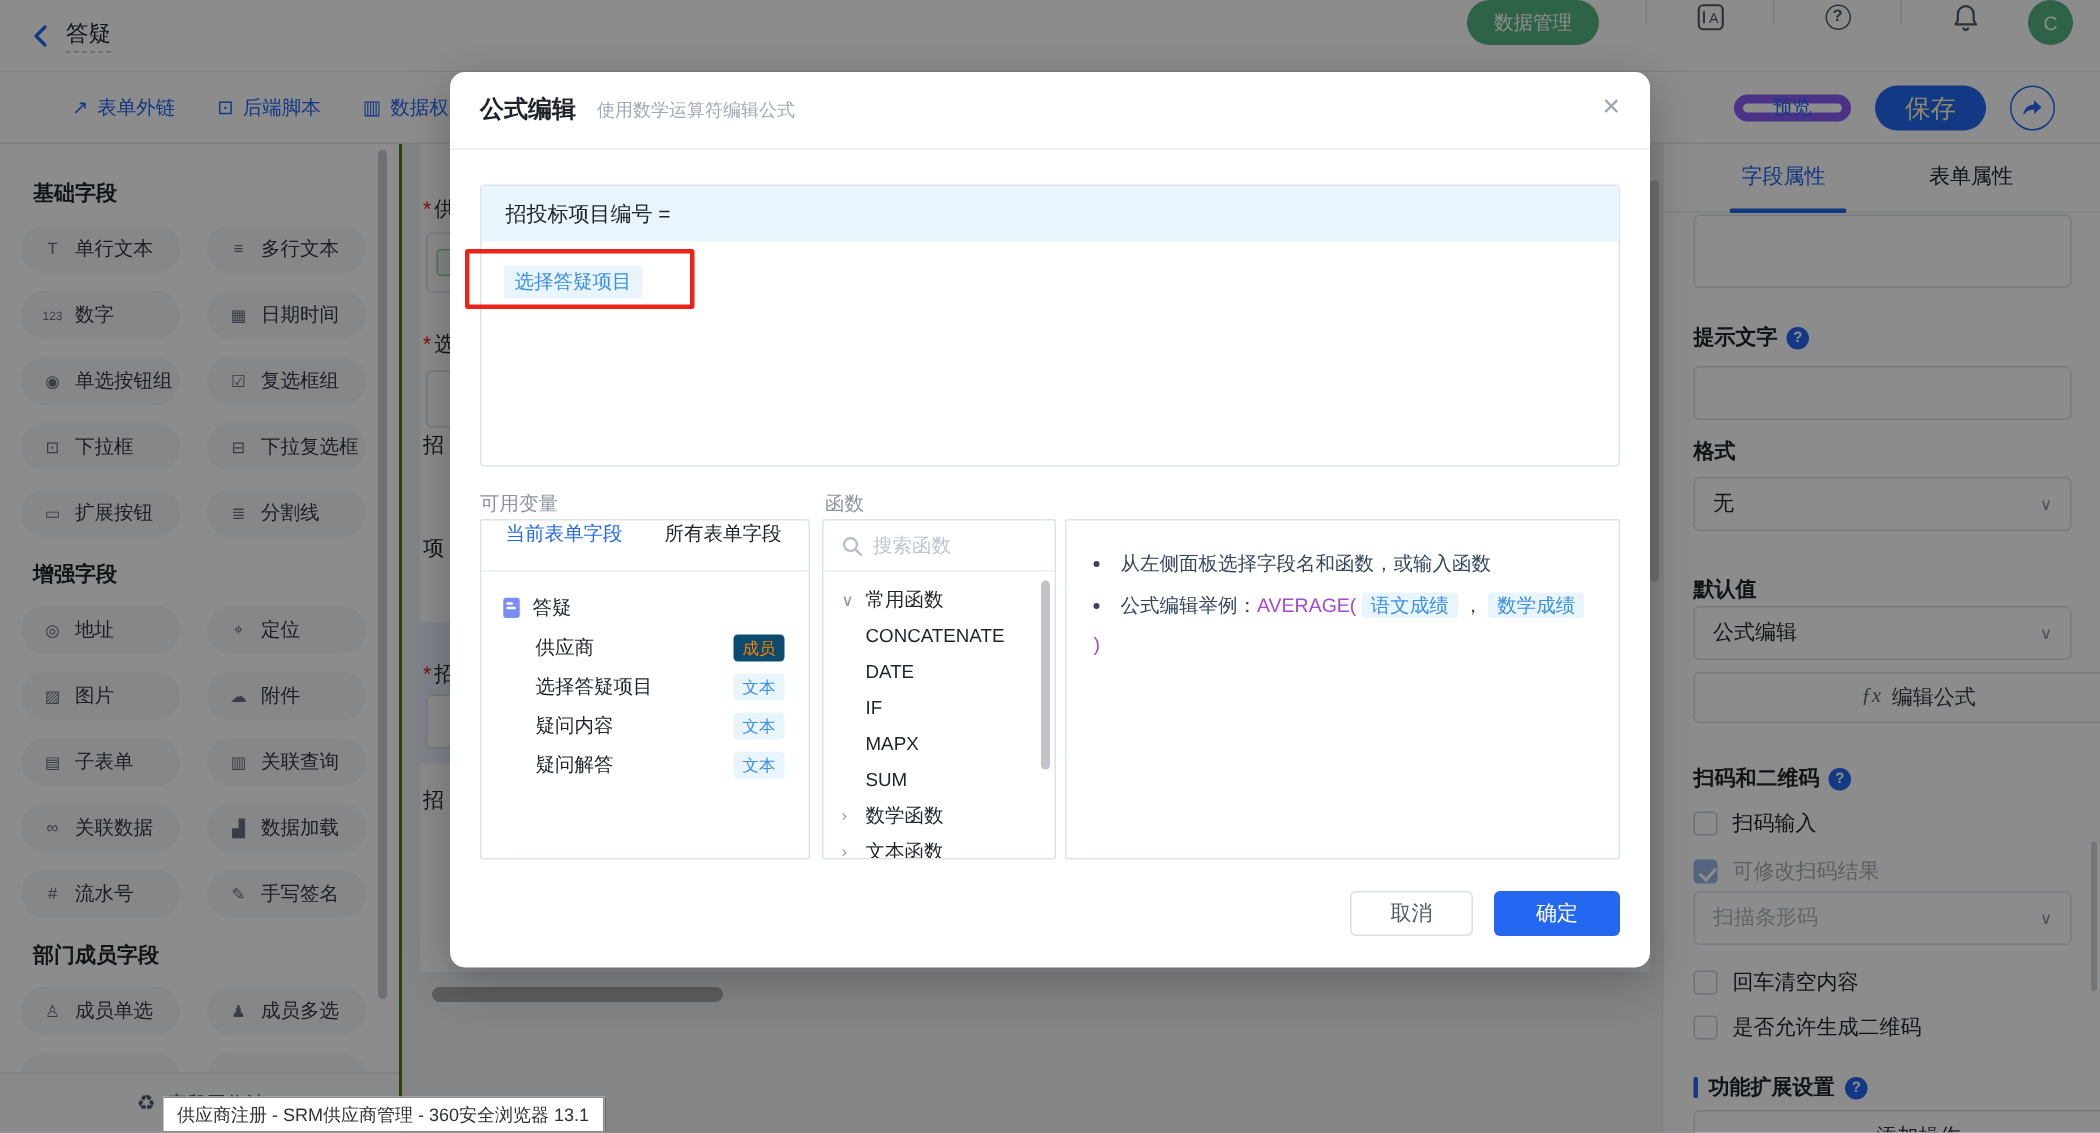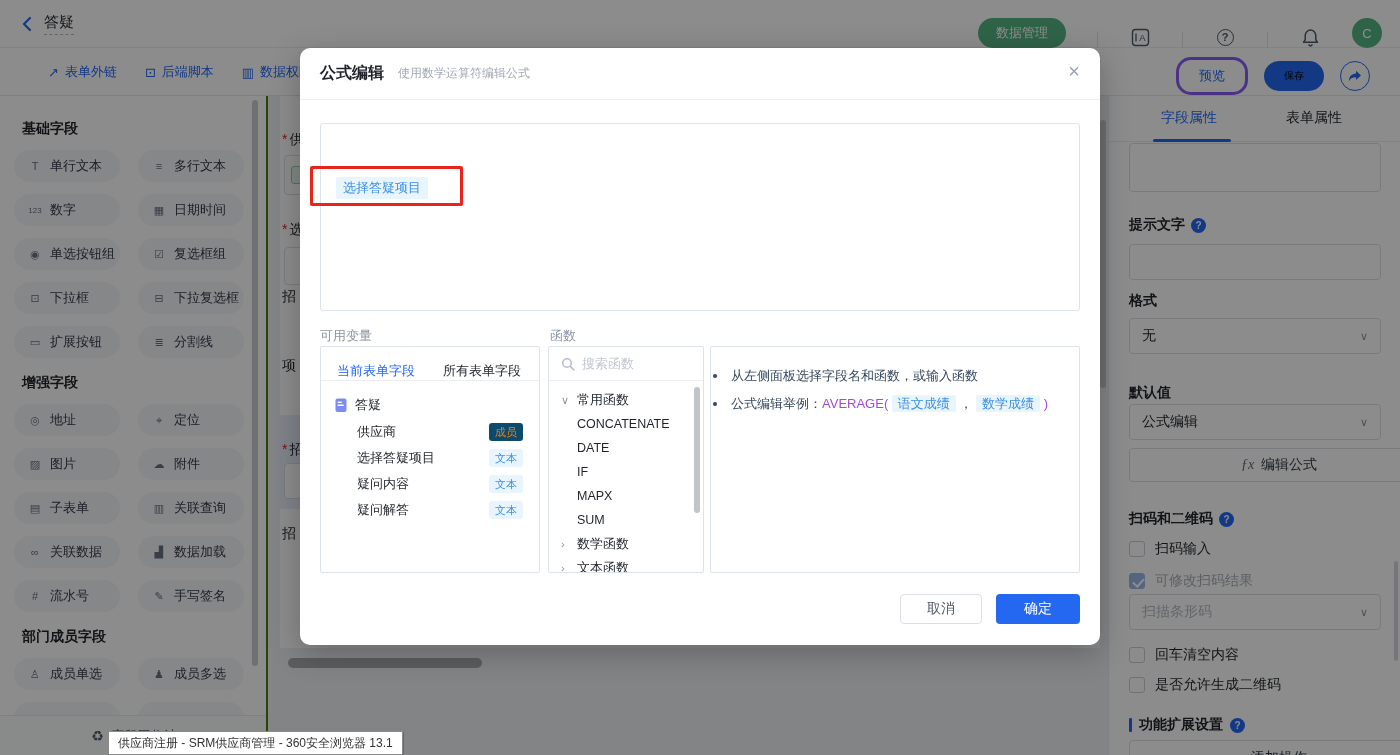--- a/index.html
+++ b/index.html
@@ -6,34 +6,34 @@
   body{font-family:"Liberation Sans","DejaVu Sans",sans-serif;background:#555}
   .screen{position:relative;width:1400px;height:755px;overflow:hidden;background:#eef0f4;font-family:"Liberation Sans","DejaVu Sans",sans-serif}
   
   .topbar{position:absolute;left:0;top:0;width:1400px;height:48px;background:#fff;border-bottom:1px solid #ebedf0;display:flex;align-items:center}
   .tb-left{display:flex;align-items:center;gap:12px;padding-left:22px;width:420px}
   .back{display:flex;align-items:center;cursor:pointer}
   .app-title{font-size:15px;color:#1f2329;font-weight:500;border-bottom:1px dashed #b4b8bf;padding-bottom:2px}
   .tb-tabs{position:absolute;left:50%;transform:translateX(-50%);display:flex;gap:68px}
   .tb-tab{font-size:15px;color:#1f2329;cursor:pointer}
   .tb-tab.active{color:#2468f2}
-  .tb-right{position:absolute;right:18px;top:0;height:48px;display:flex;align-items:flex-end;gap:31px}
+  .tb-right{position:absolute;right:18px;top:0;height:48px;display:flex;align-items:flex-start;gap:31px}
   .pill-green{height:30px;padding:0 18px;border-radius:15px;background:#56b483;color:#fff;font-size:13px;display:flex;align-items:center;cursor:pointer}
   .vsep{width:1px;height:16px;background:#e1e4e8}
   .tb-icon{width:22px;height:22px;display:flex;align-items:center;justify-content:center;cursor:pointer}
   .help-circ{width:17px;height:17px;border:1.4px solid #4e5969;border-radius:50%;color:#4e5969;font-size:11px;display:flex;align-items:center;justify-content:center;font-weight:700}
   .avatar{width:30px;height:30px;border-radius:50%;background:#56b483;color:#fff;font-size:13px;display:flex;align-items:center;justify-content:center;cursor:pointer}
   
   .toolbar{position:absolute;left:0;top:48px;width:1400px;height:48px;background:#fff;border-bottom:1px solid #e6e8eb}
   .tb-links{position:absolute;left:48px;top:0;height:48px;display:flex;gap:28px;align-items:center}
   .tb-link{display:flex;align-items:center;gap:6px;font-size:13px;color:#2468f2;cursor:pointer;white-space:nowrap}
   .tb-link .g{font-size:13px}
   .tb-actions{position:absolute;right:30px;top:9px;display:flex;gap:16px;align-items:center}
-  .btn-outline{height:38px;padding:0 20px;border:3px solid #8b5cf6;color:#2468f2;background:#fff;border-radius:15px;font-size:13px;display:flex;align-items:center;cursor:pointer}
-  .btn-solid{height:30px;padding:0 20px;border-radius:15px;background:#2468f2;color:#000000;font-size:10px;display:flex;align-items:center;cursor:pointer}
+  .btn-outline{height:18px;padding:0 20px;border:6px solid #8b5cf6;color:#2468f2;background:#fff;border-radius:15px;font-size:13px;display:flex;align-items:center;cursor:pointer}
+  .btn-solid{height:30px;padding:0 20px;border-radius:15px;background:#2468f2;color:#fef9c3;font-size:17px;display:flex;align-items:center;cursor:pointer}
   .btn-share{width:30px;height:30px;border:1px solid #2468f2;border-radius:50%;display:flex;align-items:center;justify-content:center;cursor:pointer;background:#fff}
   
   .sidebar{position:absolute;left:0;top:96px;width:268px;height:659px;background:#fff;border-right:2px solid #4d7c0f;overflow:hidden}
   .sb-inner{padding:16px 14px 0 12px}
   .sec-title{font-size:14px;font-weight:700;color:#1f2329;margin:8px 0 12px 10px}
   .grid{display:flex;flex-wrap:wrap;gap:12px 18px;margin:0 0 16px 2px}
   .pill{width:106px;height:32px;background:#f4f6f9;border-radius:16px;display:flex;align-items:center;gap:6px;padding-left:12px;font-size:13px;color:#333a47;cursor:grab;white-space:nowrap}
   .pill .g{width:18px;text-align:center;font-size:11px;color:#697081;flex:none}
   .sb-scroll{position:absolute;right:8px;top:4px;width:6px;height:566px;border-radius:3px;background:#c9ccd2}
   .sb-footer{position:absolute;left:0;bottom:0;width:268px;height:40px;background:#fafbfc;border-top:1px solid #e8eaee;display:flex;align-items:center;justify-content:center;gap:8px;font-size:13px;color:#4e5969;cursor:pointer}
@@ -75,38 +75,38 @@
   .modal{position:absolute;left:300px;top:48px;width:800px;height:597px;background:#fff;border-radius:10px;z-index:20;box-shadow:0 8px 30px rgba(0,0,0,.25)}
   .m-head{position:relative;height:52px;border-bottom:1px solid #ebedf0;display:flex;align-items:center;padding:0 20px;gap:14px}
   .m-title{font-size:16px;font-weight:700;color:#1f2329}
   .m-sub{font-size:12px;color:#a1a8b3}
   .m-close{position:absolute;right:20px;top:13px;font-size:20px;color:#9aa2ad;cursor:pointer;line-height:1}
   .f-box{position:absolute;left:20px;top:75px;width:760px;height:188px;border:1px solid #dde3ea;border-radius:3px;overflow:hidden}
   .f-strip{height:37px;background:#e9f5fd;display:flex;align-items:center;padding:0 16px;font-size:14px;color:#1f2329}
   .f-chip{position:absolute;left:15px;top:53px;height:22px;display:flex;align-items:center;padding:0 7px;background:#e9f5fd;color:#3a8ee6;font-size:13px;border-radius:2px;cursor:pointer}
   .p-label{position:absolute;top:279px;font-size:13px;color:#8c93a0}
   .panel{position:absolute;top:298px;height:227px;border:1px solid #dde3ea;border-radius:2px;background:#fff;overflow:hidden}
-  .v-tabs{height:34px;border-bottom:1px solid #ebedf0;display:flex;align-items:flex-end;gap:28px;padding:0 16px;font-size:13px}
+  .v-tabs{height:34px;border-bottom:1px solid #ebedf0;display:flex;align-items:flex-start;gap:28px;padding:0 16px;font-size:13px}
   .v-tab{color:#1f2329;cursor:pointer}
   .v-tab.active{color:#2468f2}
   .tree{padding:10px 14px 0 14px;font-size:13px;color:#1f2329}
   .t-root{display:flex;align-items:center;gap:7px;height:28px;cursor:pointer}
   .t-row{display:flex;align-items:center;height:26px;padding-left:22px;position:relative;cursor:pointer}
   .tag{position:absolute;right:2px;height:18px;display:flex;align-items:center;padding:0 6px;border-radius:3px;font-size:11px}
   .tag-member{color:#ff7d00;background:#0c4a6e}
   .tag-text{color:#3a8ee6;background:#e9f5fd}
   .s-row{height:34px;border-bottom:1px solid #ebedf0;display:flex;align-items:center;gap:7px;padding:0 12px}
   .s-row input{border:0;outline:0;font-size:13px;width:100px;color:#1f2329;font-family:inherit}
   .s-row input::placeholder{color:#c0c4cc}
   .fn-list{padding:7px 0 0 12px;font-size:13px;color:#1f2329}
   .fn-group{display:flex;align-items:center;gap:6px;height:24px;cursor:pointer}
   .fn-group .chev{color:#8c93a0;font-size:11px;width:10px}
   .fn-item{height:24px;display:flex;align-items:center;padding-left:16px;font-size:12.5px;cursor:pointer}
   .fn-scroll{position:absolute;right:3px;top:40px;width:6px;height:126px;border-radius:3px;background:#c1c5cb}
-  .tips{padding:16px 2px;font-size:13px;color:#35465c;line-height:26px}
+  .tips{padding:16px 18px;font-size:13px;color:#35465c;line-height:26px}
   .tips li{margin-bottom:2px;list-style:disc inside}
   .purple{color:#a24ad6}
   .tchip{background:#e9f5fd;color:#3a8ee6;padding:1px 6px;border-radius:2px}
   .m-cancel{position:absolute;left:600px;top:546px;width:82px;height:30px;border:1px solid #dcdfe6;border-radius:4px;background:#fff;font-size:14px;color:#4e5969;display:flex;align-items:center;justify-content:center;cursor:pointer}
   .m-ok{position:absolute;left:696px;top:546px;width:84px;height:30px;border-radius:4px;background:#2468f2;font-size:14px;color:#fff;display:flex;align-items:center;justify-content:center;cursor:pointer}
   
   .annotation{position:absolute;left:310px;top:166px;width:153px;height:40px;border:3px solid #e8251a;border-radius:2px;z-index:30;pointer-events:none}
   .tooltip{position:absolute;left:108px;top:731px;height:24px;background:#fff;border:1px solid #8a8a8a;display:flex;align-items:center;padding:0 9px;font-size:12px;color:#303133;z-index:40;white-space:nowrap;box-shadow:1px 1px 0 rgba(0,0,0,.2)}
 </style>
 </head>
@@ -369,20 +369,21 @@
   <div class="dim"></div>
 
   <div class="modal">
     <div class="m-head">
       <span class="m-title">公式编辑</span>
       <span class="m-sub">使用数学运算符编辑公式</span>
       <span class="m-close">×</span>
     </div>
 
     <div class="f-box">
+      <div class="f-strip">招投标项目编号 =</div>
       <span class="f-chip">选择答疑项目</span>
     </div>
 
     <span class="p-label" style="left:20px">可用变量</span>
     <span class="p-label" style="left:250px">函数</span>
 
     <div class="panel" style="left:20px;width:220px">
       <div class="v-tabs">
         <span class="v-tab active">当前表单字段</span>
         <span class="v-tab">所有表单字段</span>

